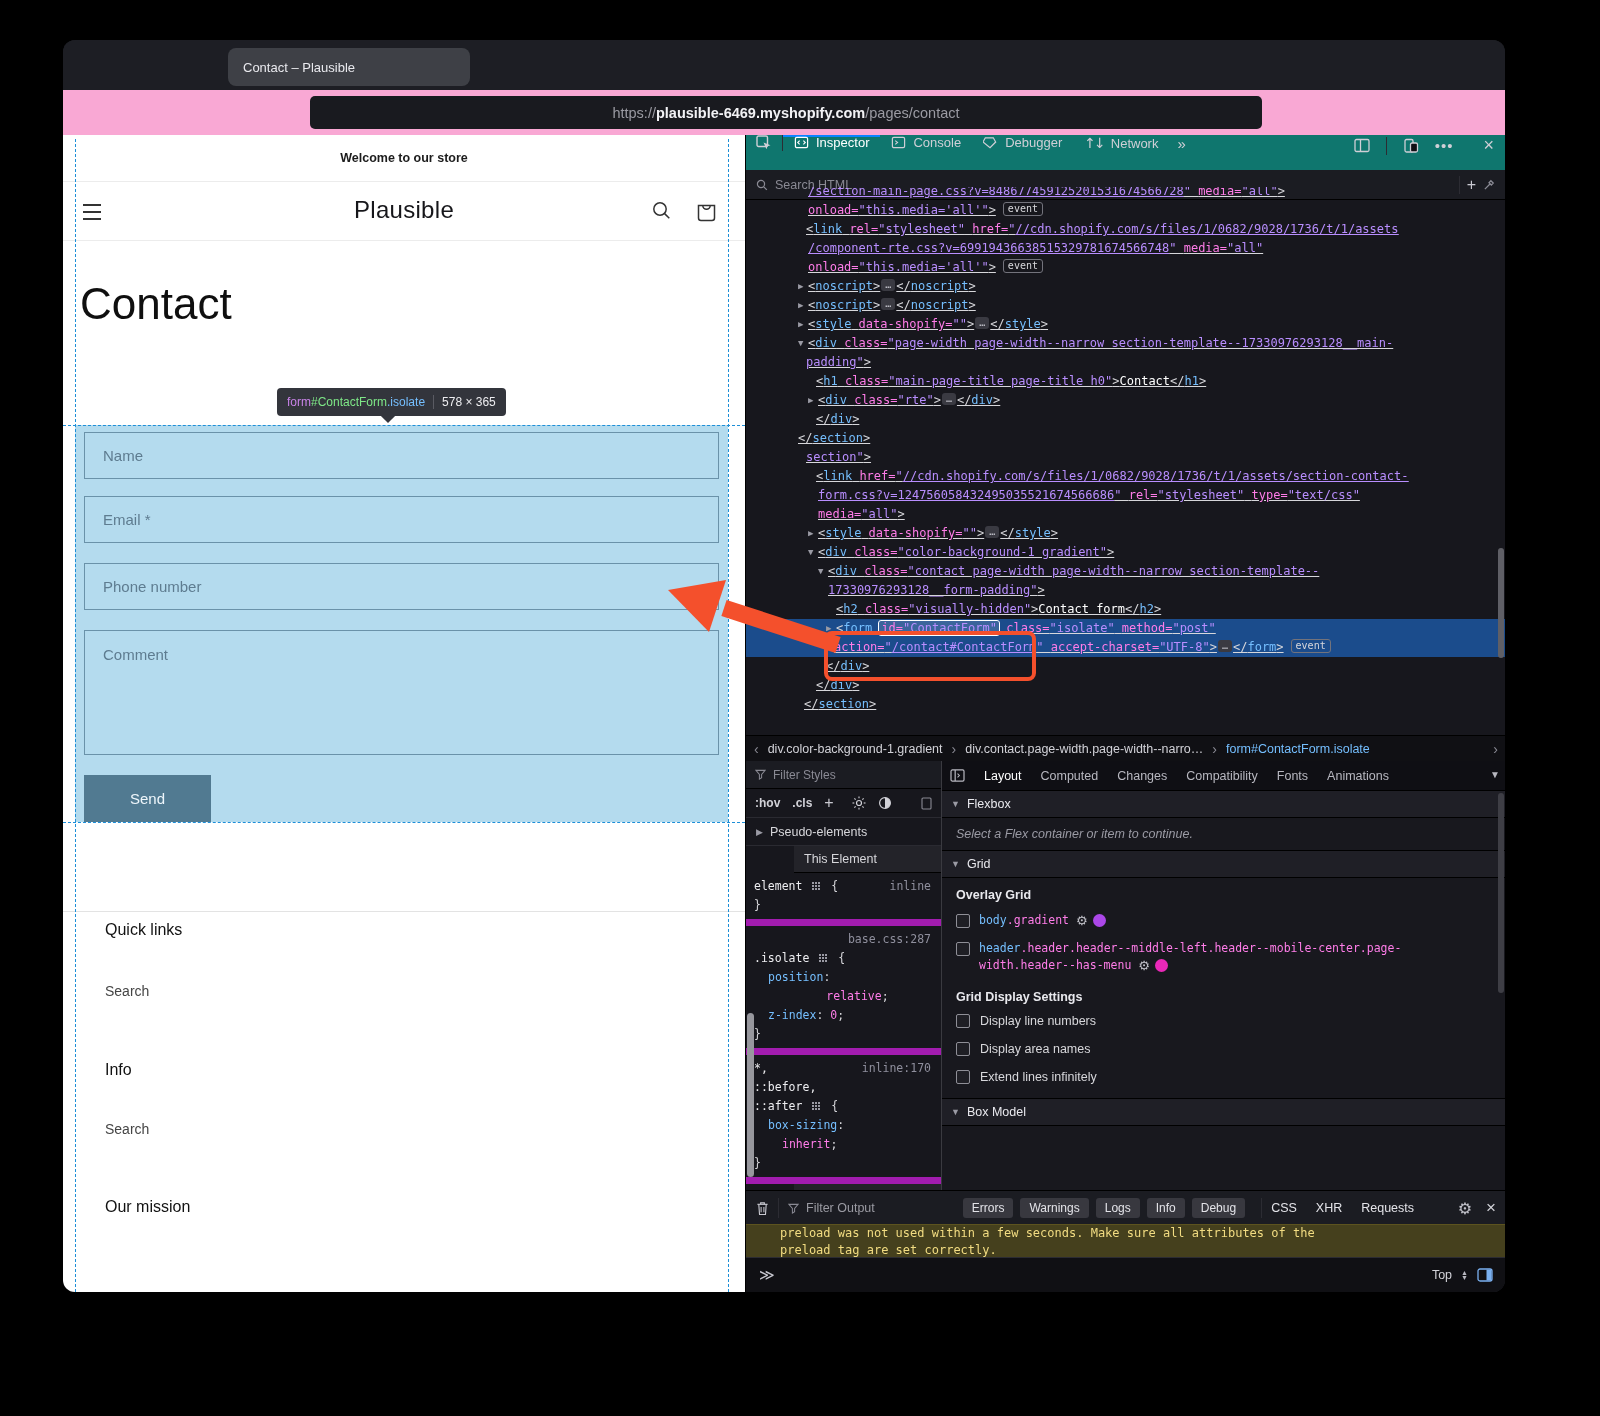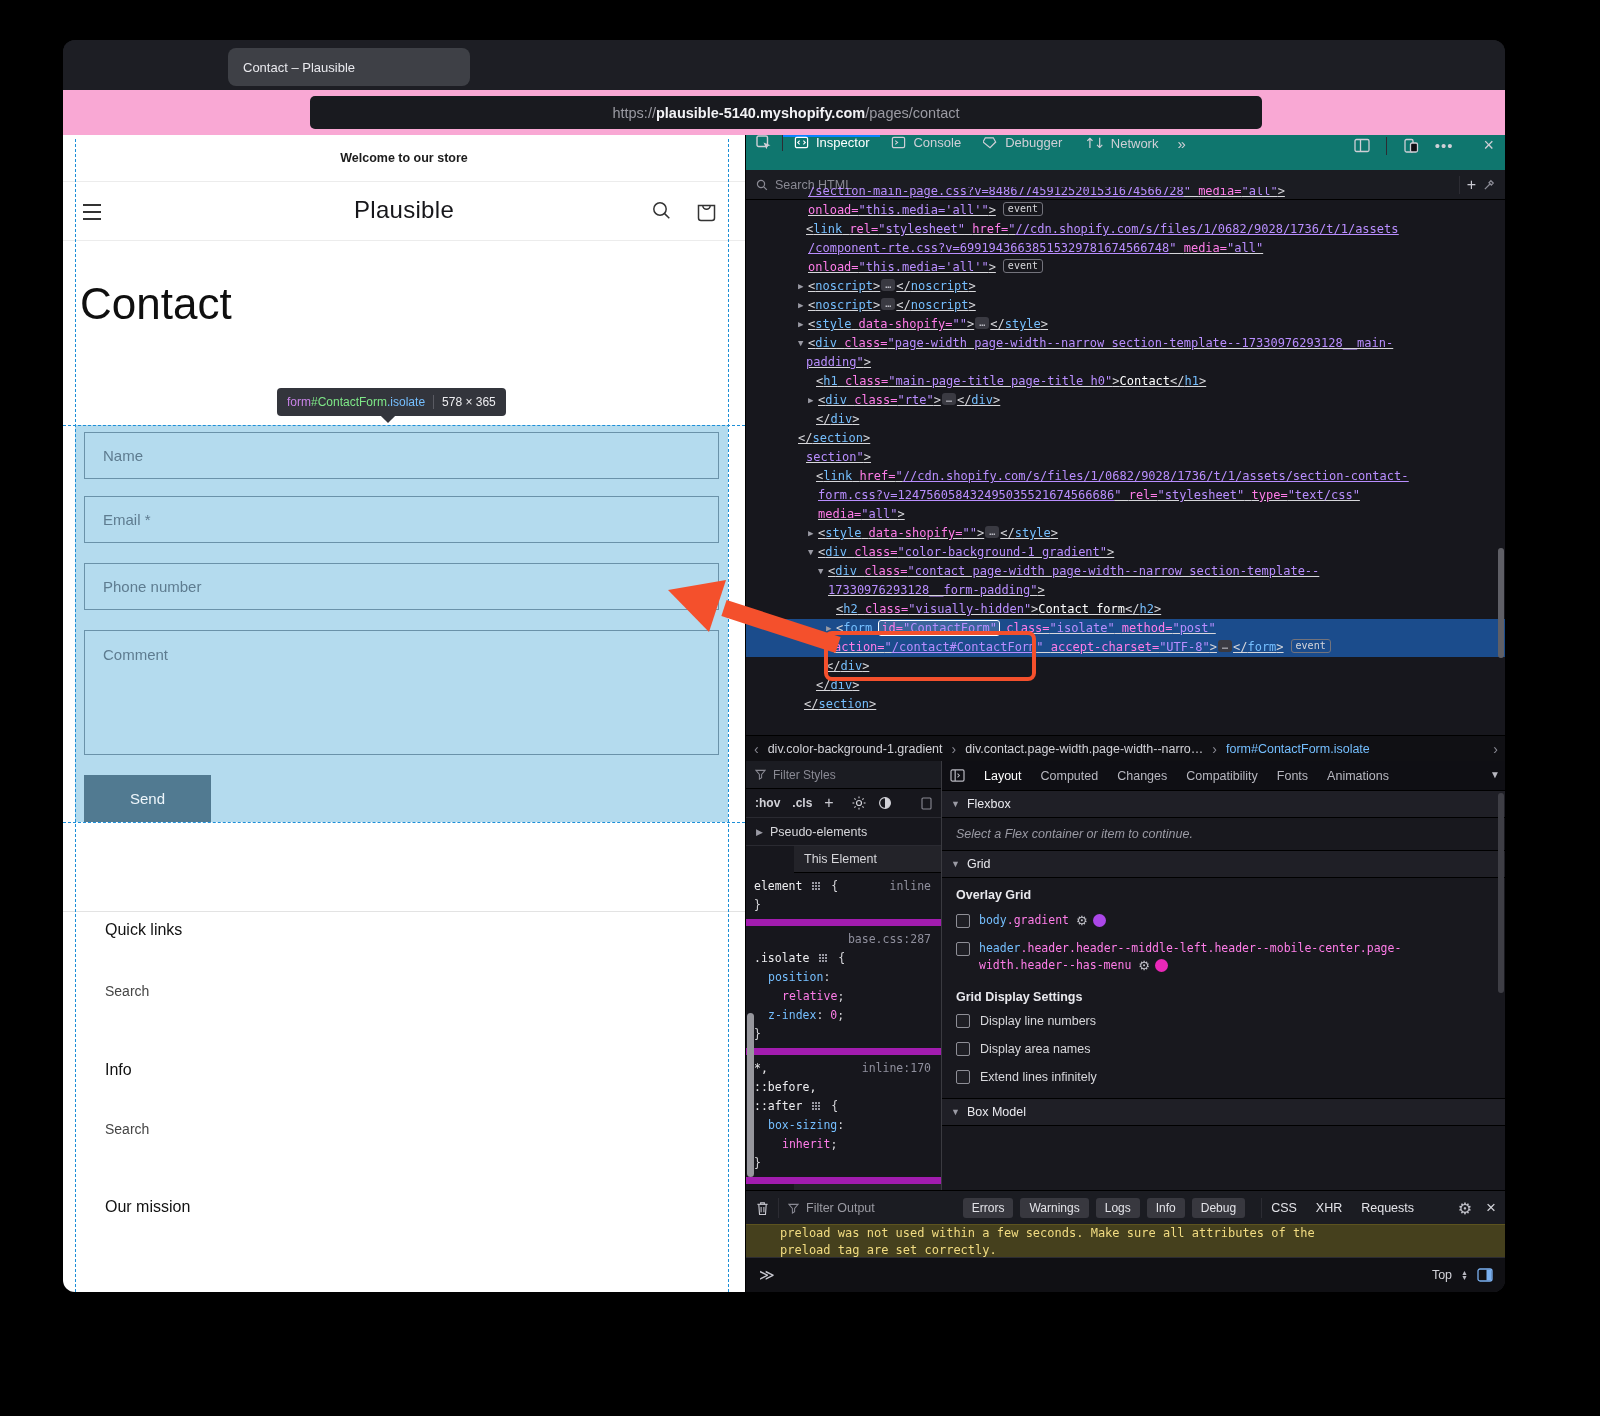--- a/index.html
+++ b/index.html
@@ -165,21 +165,21 @@
         <span>Contact – Plausible</span>
       </div>
     </div>
     <span class="dot r"></span>
     <span class="dot y"></span>
     <span class="dot g"></span>
 
     <div class="urlrow">
       <div class="urlpill">
         <span>https://</span>
-          <span class="host">plausible-5140.myshopify.com</span>
+          <span class="host">plausible-6469.myshopify.com</span>
           <span>/pages/contact</span>
       </div>
     </div>
 
     <div class="content">
 
       <div class="pagepane">
         <div class="announce">
           <span>Welcome to our store</span>
         </div>
@@ -402,21 +402,21 @@
             </div>
             <div class="srow-head">This Element</div>
             <div class="ruleblock">
                 <div class="rline"><span class="tk-sel">element </span><span class="tk-gi"></span><span class="tk-punc"> {</span><span class="src">inline</span></div>
                 <div class="rline"><span class="tk-punc">}</span></div>
               </div>
             <div class="ruleblock">
                 <div class="rline srcline">base.css:287</div>
                 <div class="rline"><span class="tk-sel">.isolate </span><span class="tk-gi"></span><span class="tk-punc"> {</span></div>
                 <div class="rline" style="padding-left: 14px;"><span class="tk-prop">position</span><span class="tk-punc">:</span></div>
-                <div class="rline" style="padding-left: 28px;"><span class="tk-pv">relative</span><span class="tk-punc">;</span></div>
+                <div class="rline" style="padding-left: 28px; text-align: center;"><span class="tk-pv">relative</span><span class="tk-punc">;</span></div>
                 <div class="rline" style="padding-left: 14px;"><span class="tk-prop">z-index</span><span class="tk-punc">: </span><span class="tk-pv">0</span><span class="tk-punc">;</span></div>
                 <div class="rline"><span class="tk-punc">}</span></div>
               </div>
             <div class="ruleblock">
                 <div class="rline"><span class="tk-sel">*,</span><span class="src">inline:170</span></div>
                 <div class="rline"><span class="tk-sel">::before,</span></div>
                 <div class="rline"><span class="tk-sel">::after </span><span class="tk-gi"></span><span class="tk-punc"> {</span></div>
                 <div class="rline" style="padding-left: 14px;"><span class="tk-prop">box-sizing</span><span class="tk-punc">:</span></div>
                 <div class="rline" style="padding-left: 28px;"><span class="tk-pv">inherit</span><span class="tk-punc">;</span></div>
                 <div class="rline"><span class="tk-punc">}</span></div>

